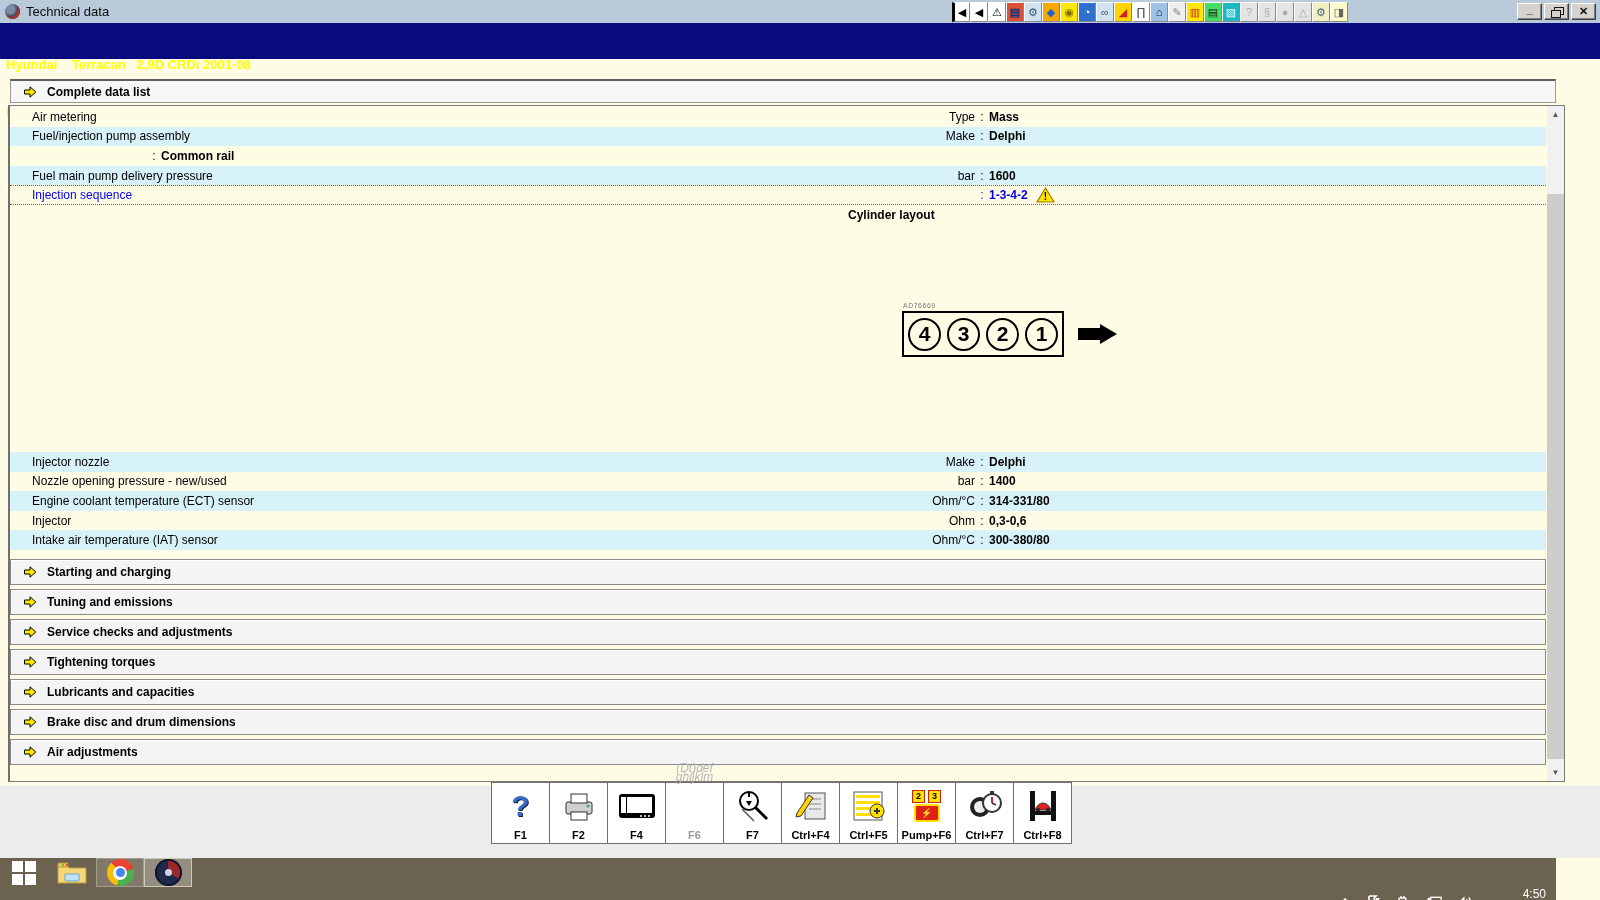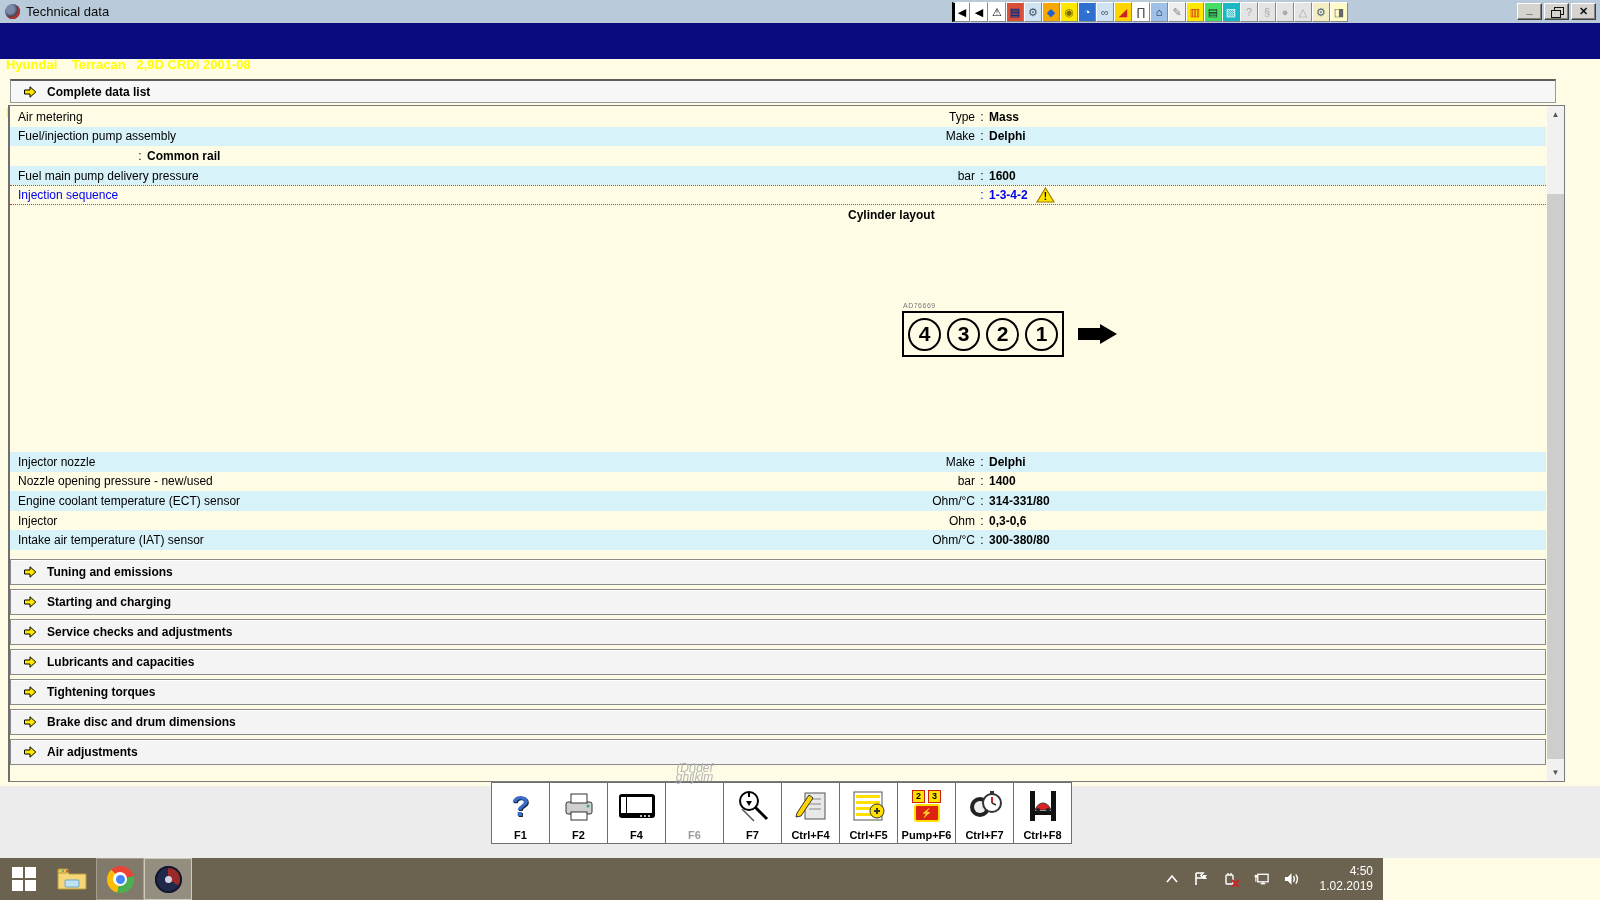--- a/index.html
+++ b/index.html
@@ -53,21 +53,21 @@
   .sec-bar { position:absolute; left:10px; top:79px; width:1546px; height:24px; background:#f7f7f7;
     border:1px solid #9a9a9a; border-top:2px solid #5d5d5d; display:flex; align-items:center; padding-left:12px; }
   .sec-bar .lbl, .fold-bar .lbl { font-size:12px; font-weight:bold; color:#000; margin-left:10px; }
   .yarrow { width:14px; height:14px; flex:0 0 auto; }
 
   
   .panel { position:absolute; left:8px; top:105px; width:1557px; height:677px;
     border:1px solid #7b7b7b; border-left:2px solid #6f6f6f; background:#fffce6; overflow:hidden; }
   .rows { position:absolute; left:0; top:1px; right:18px; }
   .rows2 { position:absolute; left:0; top:346px; right:18px; }
-  .drow { height:19.6px; display:flex; align-items:center; font-size:12px; color:#000; padding-left:8px; }
+  .drow { height:19.6px; display:flex; align-items:center; font-size:12px; color:#000; padding-left:22px; }
   .drow .rlabel { flex:1 1 auto; white-space:nowrap; }
   .drow .runit { width:115px; text-align:right; }
   .drow .rcolon { width:14px; text-align:center; }
   .drow .rvalue { width:557px; font-weight:bold; display:flex; align-items:center; gap:8px; }
   .row-cream { background:#fffce6; }
   .row-blue { background:#d8f2fa; }
   .row-selected { background:#fffce6; color:#0000f0; border-top:1px dotted #cc4400; border-bottom:1px dotted #cc4400; }
   .row-selected .rvalue { color:#0000f0; }
   .warn-ico { width:19px; height:16px; }
 
@@ -107,22 +107,22 @@
   .qmark { font-size:30px; font-weight:bold; color:#3a6bc8; text-shadow:1px 1px 0 #123; line-height:30px; }
   .abbrev { font-size:12px; color:#b5b5b5; font-style:italic; text-align:center; line-height:9px; white-space:pre; }
   .fo-wrap { display:flex; flex-direction:column; align-items:center; gap:1px; }
   .fo-badges { display:flex; gap:3px; }
   .fo-badge { width:13px; height:13px; background:#ffe000; border:1px solid #cc2200; font-size:9px; font-weight:bold;
     display:flex; align-items:center; justify-content:center; color:#000; }
   .fo-engine { width:26px; height:18px; background:#dd2211; border:2px solid #ffe000; border-radius:3px;
     display:flex; align-items:center; justify-content:center; color:#ffe000; font-size:9px; font-weight:bold; }
 
   
-  .taskbar { position:absolute; left:0; top:858px; width:1383px; height:42px; background:#6b6350;
-    display:flex; align-items:stretch; }
+  .taskbar { position:absolute; left:0; top:858px; width:1556px; height:42px; background:#6b6350;
+    display:flex; align-items:stretch;flex-direction:column; }
   .tb-left { display:flex; align-items:stretch; }
   .tb-item { width:48px; display:flex; align-items:center; justify-content:center; }
   .tb-item.active { background:rgba(255,255,255,0.15); border:1px solid #a49d8a; }
   .tb-item.active2 { background:rgba(255,255,255,0.28); border:1px solid #cfc9b8; }
   .win-logo { width:24px; height:24px; display:grid; grid-template-columns:11px 11px; grid-template-rows:11px 11px; gap:2px; }
   .win-logo div { background:#fff; }
   .chrome-ico { width:27px; height:27px; border-radius:50%;
     background:conic-gradient(from -45deg, #ea4335 0 120deg, #4caf50 120deg 240deg, #fbbc05 240deg 360deg);
     position:relative; }
   .chrome-ico::before { content:""; position:absolute; left:6.5px; top:6.5px; width:14px; height:14px;
@@ -280,45 +280,45 @@
         <span class="rcolon">:</span>
         <span class="rvalue">300-380/80</span>
       </div>
     </div>
 
     <div class="folds">
       <div class="fold-bar">
         <svg class="yarrow" viewBox="0 0 14 14">
             <path d="M1.5 5 h5.5 v-3.2 l5.8 5.2 -5.8 5.2 v-3.2 h-5.5 z" fill="#ffe600" stroke="#000" stroke-width="1"></path>
           </svg>
+        <span class="lbl">Starting and charging</span>
+      </div>
+      <div class="fold-bar">
+        <svg class="yarrow" viewBox="0 0 14 14">
+            <path d="M1.5 5 h5.5 v-3.2 l5.8 5.2 -5.8 5.2 v-3.2 h-5.5 z" fill="#ffe600" stroke="#000" stroke-width="1"></path>
+          </svg>
         <span class="lbl">Tuning and emissions</span>
       </div>
       <div class="fold-bar">
         <svg class="yarrow" viewBox="0 0 14 14">
             <path d="M1.5 5 h5.5 v-3.2 l5.8 5.2 -5.8 5.2 v-3.2 h-5.5 z" fill="#ffe600" stroke="#000" stroke-width="1"></path>
           </svg>
-        <span class="lbl">Starting and charging</span>
-      </div>
-      <div class="fold-bar">
-        <svg class="yarrow" viewBox="0 0 14 14">
-            <path d="M1.5 5 h5.5 v-3.2 l5.8 5.2 -5.8 5.2 v-3.2 h-5.5 z" fill="#ffe600" stroke="#000" stroke-width="1"></path>
-          </svg>
         <span class="lbl">Service checks and adjustments</span>
       </div>
       <div class="fold-bar">
         <svg class="yarrow" viewBox="0 0 14 14">
             <path d="M1.5 5 h5.5 v-3.2 l5.8 5.2 -5.8 5.2 v-3.2 h-5.5 z" fill="#ffe600" stroke="#000" stroke-width="1"></path>
           </svg>
+        <span class="lbl">Tightening torques</span>
+      </div>
+      <div class="fold-bar">
+        <svg class="yarrow" viewBox="0 0 14 14">
+            <path d="M1.5 5 h5.5 v-3.2 l5.8 5.2 -5.8 5.2 v-3.2 h-5.5 z" fill="#ffe600" stroke="#000" stroke-width="1"></path>
+          </svg>
         <span class="lbl">Lubricants and capacities</span>
-      </div>
-      <div class="fold-bar">
-        <svg class="yarrow" viewBox="0 0 14 14">
-            <path d="M1.5 5 h5.5 v-3.2 l5.8 5.2 -5.8 5.2 v-3.2 h-5.5 z" fill="#ffe600" stroke="#000" stroke-width="1"></path>
-          </svg>
-        <span class="lbl">Tightening torques</span>
       </div>
       <div class="fold-bar">
         <svg class="yarrow" viewBox="0 0 14 14">
             <path d="M1.5 5 h5.5 v-3.2 l5.8 5.2 -5.8 5.2 v-3.2 h-5.5 z" fill="#ffe600" stroke="#000" stroke-width="1"></path>
           </svg>
         <span class="lbl">Brake disc and drum dimensions</span>
       </div>
       <div class="fold-bar">
         <svg class="yarrow" viewBox="0 0 14 14">
             <path d="M1.5 5 h5.5 v-3.2 l5.8 5.2 -5.8 5.2 v-3.2 h-5.5 z" fill="#ffe600" stroke="#000" stroke-width="1"></path>

